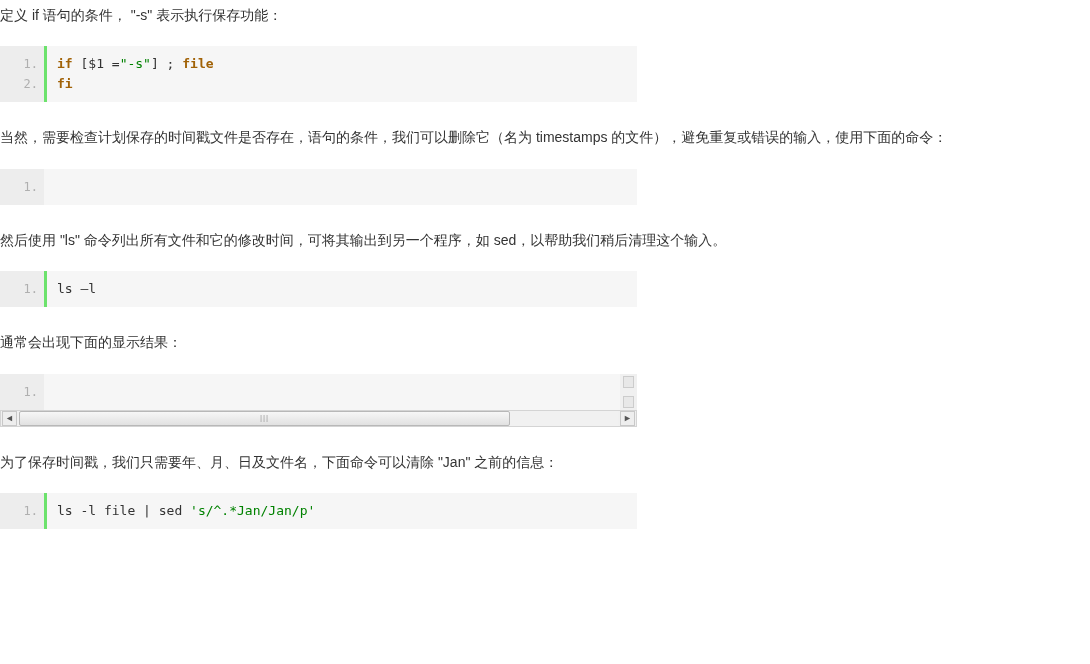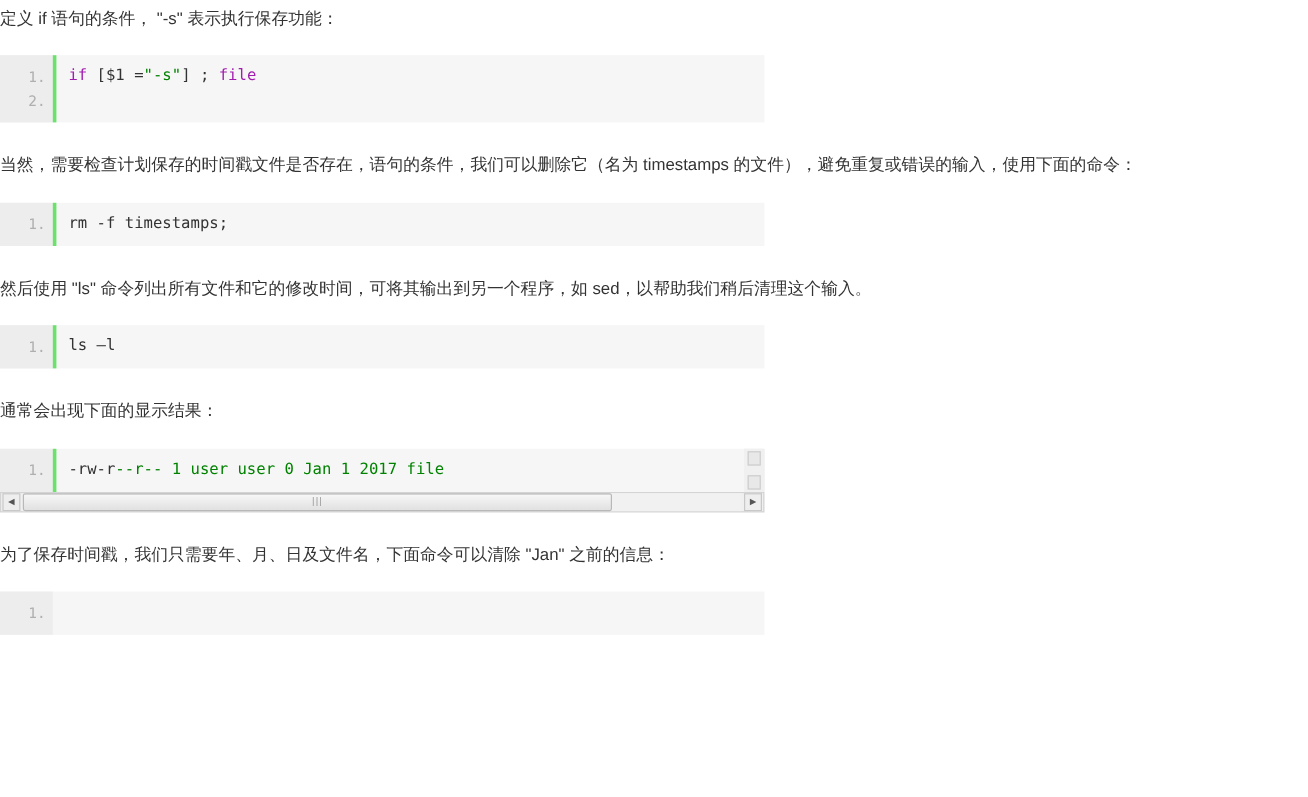--- a/index.html
+++ b/index.html
@@ -41,21 +41,21 @@
     padding: 8px 10px;
     font-family: Consolas, monospace;
     font-size: 13px;
     color: #333;
     line-height: 20px;
   }
   .code .line {
     white-space: pre;
     height: 20px;
   }
-  .kw { color: #a21caf; font-weight: normal; }
+  .kw { color: #a16207; font-weight: bold; }
   .str { color: #008200; }
   .plain { color: #333; }
   .comment-green { color: #008200; }
   .ls-output {
     color: #008200;
   }
   .scroll-wrap {
     width: 637px;
     margin-bottom: 24px;
   }
@@ -149,31 +149,29 @@
 
 <p class="para">定义 if 语句的条件， "-s" 表示执行保存功能：</p>
 
 <div class="code-block">
   <div class="gutter">
     <div>1.</div>
     <div>2.</div>
   </div>
   <div class="code">
     <div class="line"><span class="kw">if</span><span class="plain"> [$1 =</span><span class="str">"-s"</span><span class="plain">] ; </span><span class="kw">file</span></div>
+    <div class="line"><span class="kw">fi</span></div>
   </div>
 </div>
 
 <p class="para">当然，需要检查计划保存的时间戳文件是否存在，语句的条件，我们可以删除它（名为 timestamps 的文件），避免重复或错误的输入，使用下面的命令：</p>
 
 <div class="code-block">
   <div class="gutter">
     <div>1.</div>
-  </div>
-  <div class="code">
-    <div class="line"><span class="plain">rm -f timestamps;</span></div>
   </div>
 </div>
 
 <p class="para">然后使用 "ls" 命令列出所有文件和它的修改时间，可将其输出到另一个程序，如 sed，以帮助我们稍后清理这个输入。</p>
 
 <div class="code-block">
   <div class="gutter">
     <div>1.</div>
   </div>
   <div class="code">
@@ -182,34 +180,34 @@
 </div>
 
 <p class="para">通常会出现下面的显示结果：</p>
 
 <div class="scroll-wrap">
   <div class="scroll-body">
     <div class="scroll-area">
       <div class="gutter">
         <div>1.</div>
       </div>
-      <div class="code">
-        <div class="line ls-output"><span class="plain">-rw-r</span><span class="comment-green">--r-- 1 user user 0 Jan 1 2017 file</span></div>
-      </div>
     </div>
     <div class="scroll-vert"></div>
   </div>
   <div class="hbar">
     <div class="hbar-arrow">◄</div>
     <div class="hbar-track">
       <div class="hbar-thumb"></div>
     </div>
     <div class="hbar-arrow">►</div>
   </div>
 </div>
 
 <p class="para">为了保存时间戳，我们只需要年、月、日及文件名，下面命令可以清除 "Jan" 之前的信息：</p>
 
 <div class="code-block">
   <div class="gutter">
     <div>1.</div>
   </div>
+  <div class="code">
+    <div class="line"><span class="plain">ls -l file | sed </span><span class="str">'s/^.*Jan/Jan/p'</span></div>
+  </div>
 </div>
 
 </body></html>

